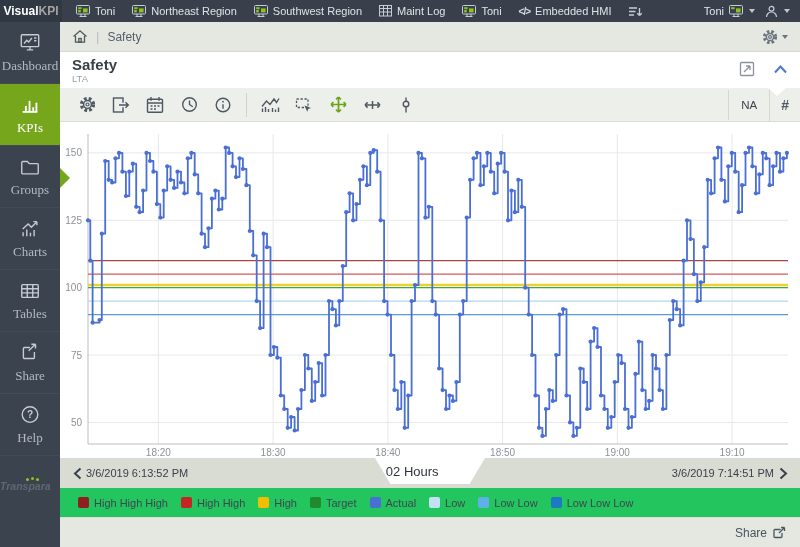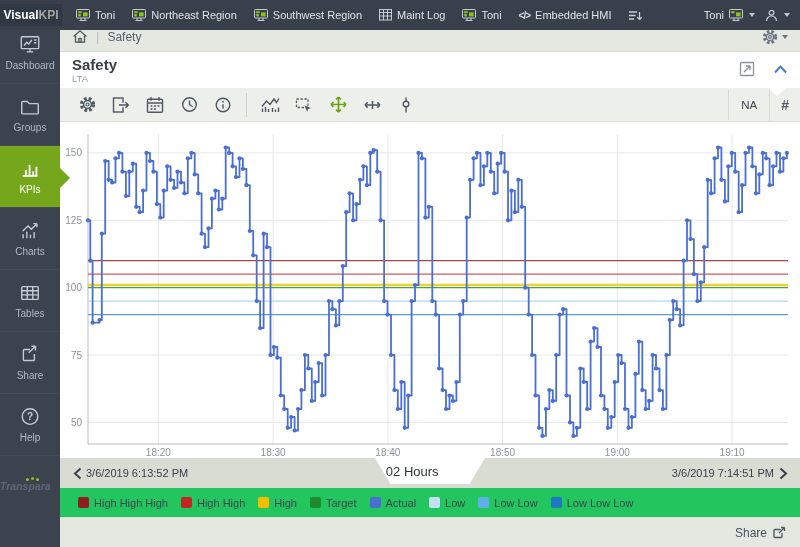--- a/index.html
+++ b/index.html
@@ -1,35 +1,35 @@
 <!DOCTYPE html>
 <html><head>
 <meta charset="utf-8">
 <style>
   * { margin:0; padding:0; box-sizing:border-box; }
   html,body { width:800px; height:547px; overflow:hidden; }
   body { font-family:"Liberation Sans","DejaVu Sans",sans-serif; background:#E4E8E1; color:#3C434C; }
   .app { position:relative; width:800px; height:547px; }
 
   
-  .topbar { position:absolute; top:0; left:0; width:800px; height:30px; background:#39404B; display:flex; align-items:center; z-index:30; }
+  .topbar { position:absolute; top:0; left:0; width:800px; height:22px; background:#39404B; display:flex; align-items:center; z-index:30; }
   .logo { width:62px; height:22px; background:#303843; display:flex; align-items:center; justify-content:center; font-size:12px; font-weight:bold; letter-spacing:0; flex:none; }
   .logo .lv { color:#FFFFFF; }
   .logo .lk { color:#a3a3a3; }
   .tabs { display:flex; align-items:center; gap:17px; padding-left:14px; flex:1; min-width:0; }
   .tab { display:flex; align-items:center; gap:5px; color:#DFE3E7; font-size:11px; white-space:nowrap; cursor:pointer; }
   .code-glyph { font-size:10px; font-weight:bold; color:#D7DBE0; letter-spacing:-1px; }
   .topbar-right { display:flex; align-items:center; gap:10px; padding-right:10px; flex:none; }
   .user-chip { display:flex; align-items:center; gap:5px; color:#E2E5E9; font-size:11px; cursor:pointer; }
   .caret { width:0; height:0; border-left:3.5px solid transparent; border-right:3.5px solid transparent; border-top:4px solid #C2C8CF; margin-left:1px; }
 
   
   .sidebar { position:absolute; top:22px; left:0; width:60px; height:525px; background:#3B434E; z-index:20; }
   .side-item { height:62px; display:flex; flex-direction:column; align-items:center; justify-content:center; gap:4px; border-bottom:1px solid #434B56; cursor:pointer; }
-  .side-item .lbl { font-size:10px; color:#B3BAC2; }
+  .side-item .lbl { font-size:13px; color:#B3BAC2;font-family:Liberation Serif, serif; }
   .side-item.active { background:#76A61B; }
   .side-item.active .lbl { color:#FFFFFF; }
   .side-icon { width:24px; height:22px; }
   .green-tip { position:absolute; top:168px; left:60px; width:0; height:0; border-top:10px solid transparent; border-bottom:10px solid transparent; border-left:10px solid #76A61B; z-index:25; }
   .brand { position:absolute; bottom:55px; left:0; width:52px; text-align:left; font-size:10.5px; font-style:italic; font-weight:bold; color:#5E6873; }
   .brand .dots { position:absolute; top:-3px; left:31px; width:3px; height:3px; border-radius:50%; background:#8DC320; box-shadow:5px 1px 0 #8DC320,-5px 1px 0 #8DC320; }
 
   
   .content { position:absolute; top:22px; left:60px; width:740px; height:525px; }
   .breadcrumb { position:absolute; top:0; left:0; width:740px; height:30px; background:#E4E8E1; border-bottom:1px solid #D6DAD2; display:flex; align-items:center; padding:0 12px; gap:8px; }
@@ -159,35 +159,35 @@
   <aside class="sidebar">
     <div class="side-item">
       <svg class="side-icon" viewBox="0 0 24 24" fill="none" stroke="#C6CCD3" stroke-width="1.5">
           <rect x="2.5" y="3" width="19" height="13" rx="1"></rect>
           <path d="M5.5 12.5 l3 -3.5 2 2 3.5 -4.5"></path>
           <path d="M16.5 6.5 h2.5 M16.5 9.5 h2.5"></path>
           <path d="M12 16 v3.5 M8.5 19.5 h7"></path>
         </svg>
       <span class="lbl">Dashboard</span>
     </div>
-    <div class="side-item">
-      <svg class="side-icon" viewBox="0 0 24 24" fill="none" stroke="#C6CCD3" stroke-width="1.5">
-          <path d="M3 18.5 V7 a1 1 0 0 1 1 -1 h5.2 l2 2.3 H20 a1 1 0 0 1 1 1 v9.2 a1 1 0 0 1 -1 1 H4 a1 1 0 0 1 -1 -1 z"></path>
-        </svg>
-      <span class="lbl">Groups</span>
-    </div>
     <div class="side-item active">
       <svg class="side-icon" viewBox="0 0 24 24" fill="none" stroke="#FFFFFF" stroke-width="2">
           <path d="M4 19.5 H20"></path>
           <path d="M7.5 19.5 V13"></path>
           <path d="M11.5 19.5 V7.5"></path>
           <path d="M15.5 19.5 V14.5"></path>
           <path d="M19 19.5 V9.5"></path>
         </svg>
       <span class="lbl">KPIs</span>
+    </div>
+    <div class="side-item">
+      <svg class="side-icon" viewBox="0 0 24 24" fill="none" stroke="#C6CCD3" stroke-width="1.5">
+          <path d="M3 18.5 V7 a1 1 0 0 1 1 -1 h5.2 l2 2.3 H20 a1 1 0 0 1 1 1 v9.2 a1 1 0 0 1 -1 1 H4 a1 1 0 0 1 -1 -1 z"></path>
+        </svg>
+      <span class="lbl">Groups</span>
     </div>
     <div class="side-item">
       <svg class="side-icon" viewBox="0 0 24 24" fill="none" stroke="#C6CCD3" stroke-width="1.5">
           <path d="M4.5 20 V15.5 M8.5 20 V12.5 M12.5 20 V16 M16.5 20 V13"></path>
           <path d="M4 12 L10 6.5 L13.5 10 L19.5 4"></path>
           <path d="M19.5 4 h-3.8 M19.5 4 v3.8"></path>
         </svg>
       <span class="lbl">Charts</span>
     </div>
     <div class="side-item">

